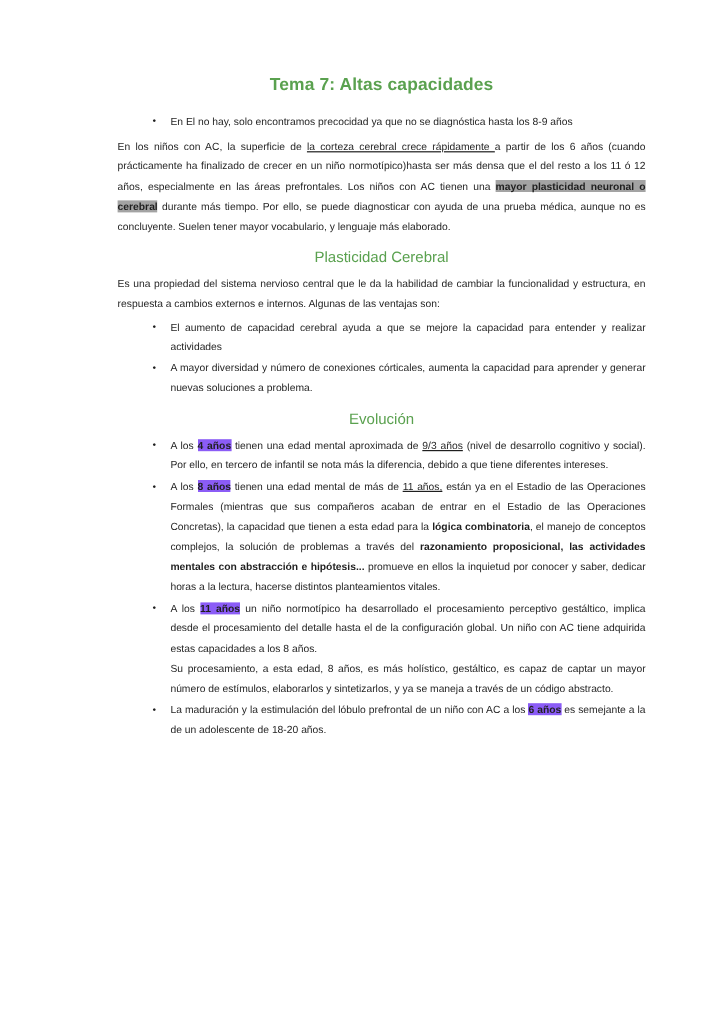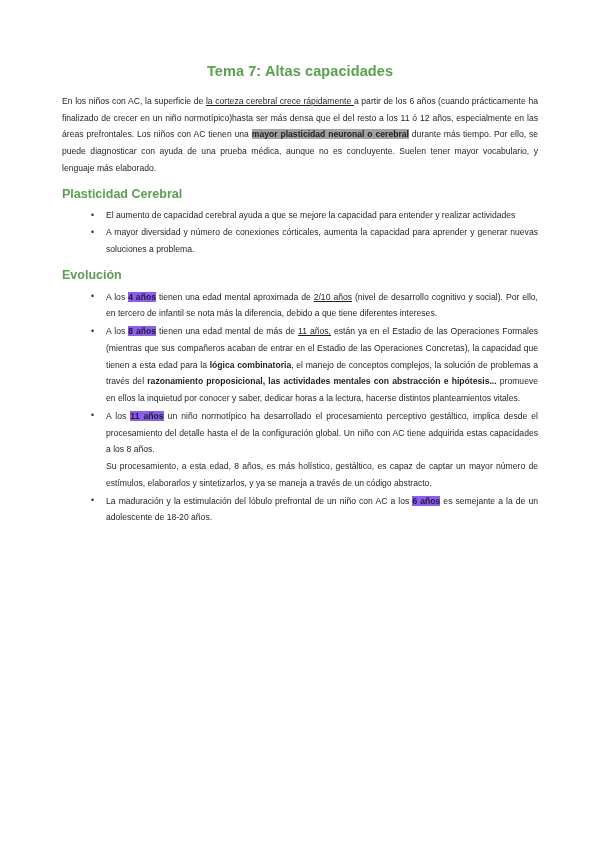--- a/index.html
+++ b/index.html
@@ -13,37 +13,38 @@
     font-family: "Liberation Sans", sans-serif;
     color: #1a1a1a;
     overflow: hidden;
   }
   .page {
     width: 600px;
     height: 848px;
     background: #ffffff;
     position: relative;
     box-sizing: border-box;
-    padding: 62px 62px 20px 62px;
+    padding: 62px 62px 20px 98px;
   }
   .doc-title {
     text-align: center;
     color: #5aa14f;
     font-size: 14.5px;
     font-weight: bold;
     letter-spacing: 0.1px;
     margin: 0 0 12px 0;
     line-height: 1.3;
   }
   .h2-green {
     color: #5aa14f;
     font-size: 12.5px;
-    font-weight: bold;
+    font-weight: normal;
     margin: 9px 0 5px 0;
     line-height: 1.35;
+    text-align: center;
   }
   .h2-dark {
     color: #1a1a1a;
     font-size: 12.5px;
     font-weight: normal;
     margin: 7px 0 2px 0;
     line-height: 1.35;
   }
   p.body {
     font-size: 8.6px;
@@ -89,42 +90,48 @@
   .b { font-weight: bold; }
   .nowrap { white-space: nowrap; }
 </style>
 </head>
 <body>
 
 <div class="page">
 
   <h1 class="doc-title">Tema 7: Altas capacidades</h1>
 
+  <ul class="bullets">
+    <li>
+      <span>En El no hay, solo encontramos precocidad ya que no se diagnóstica hasta los 8-9 años</span>
+    </li>
+  </ul>
 
 
   <p class="body"><span>En los niños con AC, la superficie de </span><span class="u">la corteza cerebral crece rápidamente </span><span>a partir de los 6 años (cuando prácticamente ha finalizado de crecer en un niño normotípico)hasta ser más densa que el del resto a los 11 ó 12 años, especialmente en las áreas prefrontales. Los niños con AC tienen una </span><span class="hl-yellow">mayor plasticidad neuronal o cerebral</span><span> durante más tiempo. Por ello, se puede diagnosticar con ayuda de una prueba médica, aunque no es concluyente. Suelen tener mayor vocabulario, y lenguaje más elaborado.</span></p>
 
 
   <h2 class="h2-green">Plasticidad Cerebral</h2>
 
+  <p class="body">Es una propiedad del sistema nervioso central que le da la habilidad de cambiar la funcionalidad y estructura, en respuesta a cambios externos e internos. Algunas de las ventajas son:</p>
 
   <ul class="bullets tight">
     <li>
       <span>El aumento de capacidad cerebral ayuda a que se mejore la capacidad para entender y realizar actividades</span>
     </li>
     <li>
       <span>A mayor diversidad y número de conexiones córticales, aumenta la capacidad para aprender y generar nuevas soluciones a problema.</span>
     </li>
   </ul>
 
   <h2 class="h2-green">Evolución</h2>
 
   <ul class="bullets">
 
-    <li><span>A los </span><span class="hl-green b nowrap">4 años</span><span> tienen una edad mental aproximada de </span><span class="u nowrap">2/10 años</span><span> (nivel de desarrollo cognitivo y social). Por ello, en tercero de infantil se nota más la diferencia, debido a que tiene diferentes intereses.</span></li>
+    <li><span>A los </span><span class="hl-green b nowrap">4 años</span><span> tienen una edad mental aproximada de </span><span class="u nowrap">9/3 años</span><span> (nivel de desarrollo cognitivo y social). Por ello, en tercero de infantil se nota más la diferencia, debido a que tiene diferentes intereses.</span></li>
 
     <li><span>A los </span><span class="hl-green b nowrap">8 años</span><span> tienen una edad mental de más de </span><span class="u nowrap">11 años,</span><span> están ya en el Estadio de las Operaciones Formales (mientras que sus compañeros acaban de entrar en el Estadio de las Operaciones Concretas), la capacidad que tienen a esta edad para la </span><span class="b">lógica combinatoria</span><span>, el manejo de conceptos complejos, la solución de problemas a través del </span><span class="b">razonamiento proposicional, las actividades mentales con abstracción e hipótesis...</span><span> promueve en ellos la inquietud por conocer y saber, dedicar horas a la lectura, hacerse distintos planteamientos vitales.</span></li>
 
     <li><span>A los </span><span class="hl-green b nowrap">11 años</span><span> un niño normotípico ha desarrollado el procesamiento perceptivo gestáltico, implica desde el procesamiento del detalle hasta el de la configuración global. Un niño con AC tiene adquirida estas capacidades a los 8 años.</span><span class="sub-para">Su procesamiento, a esta edad, 8 años, es más holístico, gestáltico, es capaz de captar un mayor número de estímulos, elaborarlos y sintetizarlos, y ya se maneja a través de un código abstracto.</span></li>
 
     <li><span>La maduración y la estimulación del lóbulo prefrontal de un niño con AC a los </span><span class="hl-green b nowrap">6 años</span><span> es semejante a la de un adolescente de 18-20 años.</span></li>
 
   </ul>
 
 </div>

